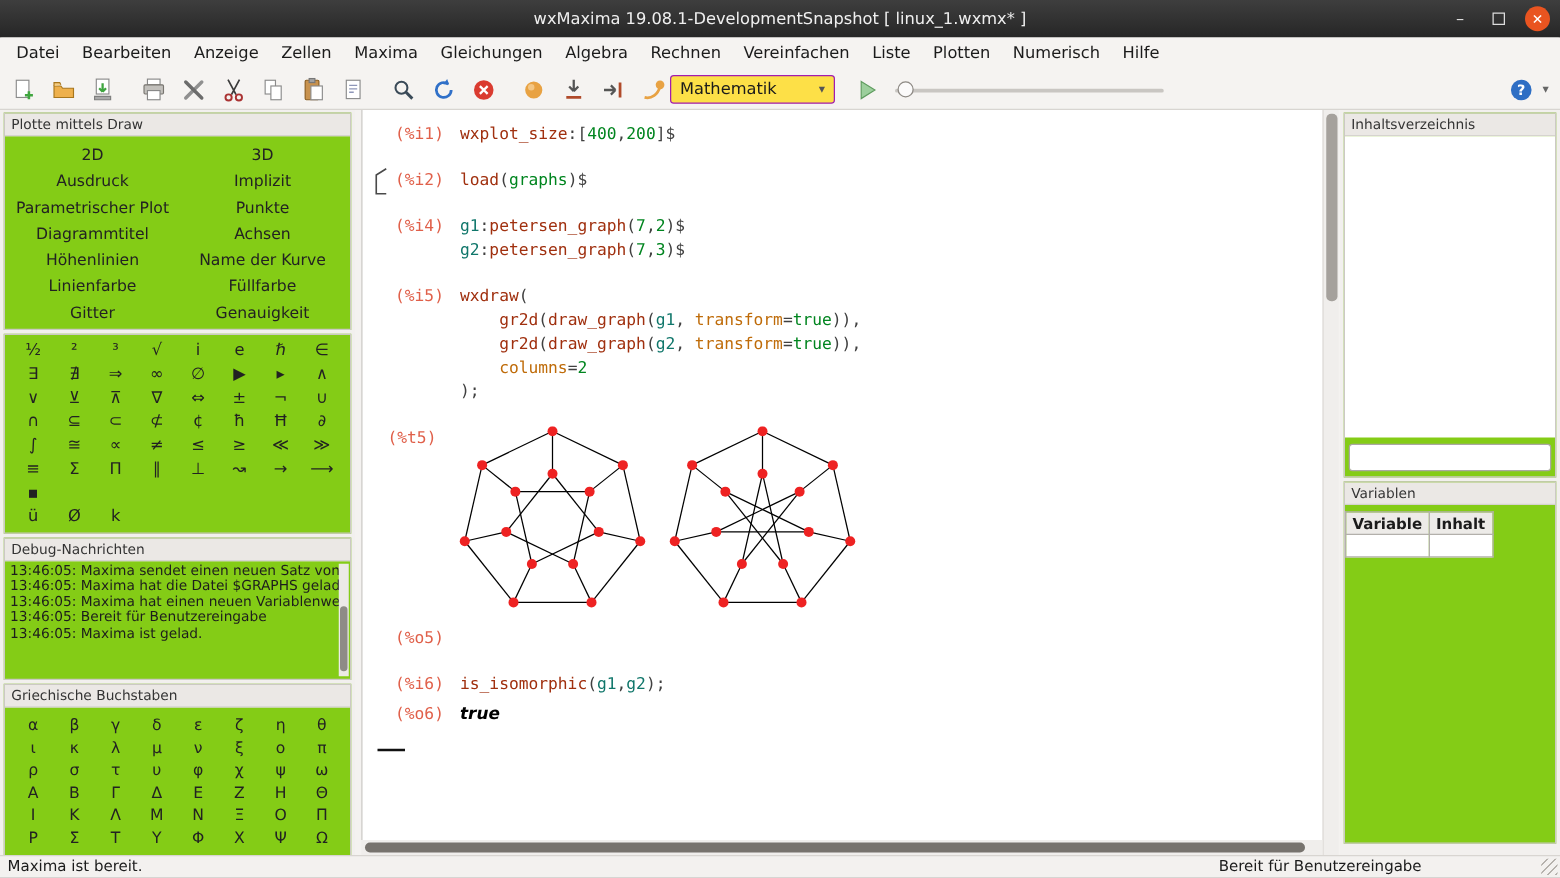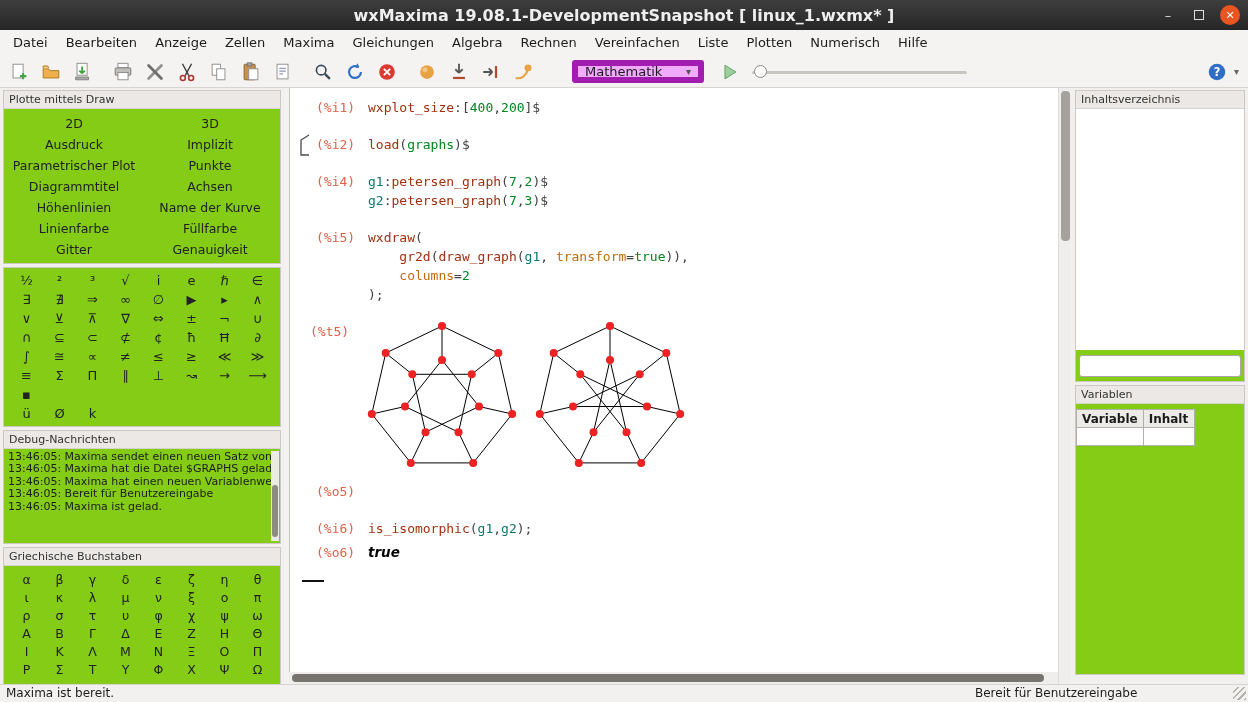--- a/index.html
+++ b/index.html
@@ -4,36 +4,36 @@
 <style>
   html,body{margin:0;padding:0;}
   body{
     width:1248px;height:702px;position:relative;overflow:hidden;
     font-family:"DejaVu Sans","Liberation Sans",sans-serif;font-size:13px;color:#1b1b1b;
     background:#f4f2f0;box-shadow:inset 0 0 0 1px #a29e99;
   }
   
   .titlebar{position:absolute;left:0;top:0;width:100%;height:30px;
     background:linear-gradient(#3e3e3e,#262626);display:flex;align-items:center;justify-content:center;}
-  .title{color:#efefef;font-weight:bold;font-size:16px;}
+  .title{color:#efefef;font-weight:normal;font-size:13px;}
   .winbtns{position:absolute;right:8px;top:0;height:30px;display:flex;align-items:center;gap:11px;}
   .wbtn{width:20px;height:20px;display:flex;align-items:center;justify-content:center;color:#ddd;font-size:13px;cursor:default;}
   .wbtn.close{background:var(--c-close,#e95420);border-radius:50%;color:#fff;font-size:11px;font-weight:bold;}
   .maxsq{width:8px;height:8px;border:1px solid #ddd;display:inline-block;}
   
   .menubar{position:absolute;top:30px;left:0;width:100%;height:26px;background:#f5f3f1;
     display:flex;align-items:center;padding-left:4px;box-sizing:border-box;}
   .menu-item{padding:0 9px;line-height:26px;white-space:nowrap;}
   
   .toolbar{position:absolute;top:56px;left:0;width:100%;height:32px;background:#f5f3f1;
     border-bottom:1px solid #d8d5d1;display:flex;align-items:center;padding:0 6px;box-sizing:border-box;}
   .tb-icons{display:flex;align-items:center;gap:6px;}
   .tbtn{width:26px;height:26px;display:flex;align-items:center;justify-content:center;}
   .tbtn svg{width:22px;height:22px;}
-  .celltype{margin-left:36px;width:132px;height:23px;background:#f0abfc;border:6px solid #a21caf;border-radius:3px;
+  .celltype{margin-left:0;width:132px;height:23px;background:#fde047;border:1px solid #a21caf;border-radius:3px;
     display:flex;align-items:center;justify-content:space-between;padding:0 7px;box-sizing:border-box;}
   .chev{color:#555;font-size:10px;}
   .playbtn{margin-left:14px;width:24px;height:24px;display:flex;align-items:center;justify-content:center;}
   .playbtn svg{width:22px;height:22px;}
   .slider{margin-left:10px;width:215px;height:24px;position:relative;}
   .slider-track{position:absolute;top:11px;left:0;width:100%;height:3px;background:#c9c6c2;border-radius:2px;}
   .slider-handle{position:absolute;top:5px;left:2px;width:13px;height:13px;background:#fbfafa;border:1px solid #8d8984;border-radius:50%;box-sizing:border-box;}
   .helpbtn{margin-left:auto;width:24px;height:24px;display:flex;align-items:center;justify-content:center;}
   .helpbtn svg{width:22px;height:22px;}
   .tb-overflow{margin:0 3px 0 5px;color:#666;font-size:10px;}
@@ -449,20 +449,21 @@
         <div class="code">
           <div class="line"><span class="tok var">g1</span><span class="tok p">:</span><span class="tok fn">petersen_graph</span><span class="tok p">(</span><span class="tok num">7</span><span class="tok p">,</span><span class="tok num">2</span><span class="tok p">)$</span></div>
           <div class="line"><span class="tok var">g2</span><span class="tok p">:</span><span class="tok fn">petersen_graph</span><span class="tok p">(</span><span class="tok num">7</span><span class="tok p">,</span><span class="tok num">3</span><span class="tok p">)$</span></div>
         </div>
       </div>
       <div class="cell code">
         <span class="cell-label">(%i5)</span>
         <div class="code">
           <div class="line"><span class="tok fn">wxdraw</span><span class="tok p">(</span></div>
           <div class="line"><span class="tok p">    </span><span class="tok fn">gr2d</span><span class="tok p">(</span><span class="tok fn">draw_graph</span><span class="tok p">(</span><span class="tok var">g1</span><span class="tok p">, </span><span class="tok kw">transform</span><span class="tok p">=</span><span class="tok num">true</span><span class="tok p">)),</span></div>
+          <div class="line"><span class="tok p">    </span><span class="tok fn">gr2d</span><span class="tok p">(</span><span class="tok fn">draw_graph</span><span class="tok p">(</span><span class="tok var">g2</span><span class="tok p">, </span><span class="tok kw">transform</span><span class="tok p">=</span><span class="tok num">true</span><span class="tok p">)),</span></div>
           <div class="line"><span class="tok p">    </span><span class="tok kw">columns</span><span class="tok p">=</span><span class="tok num">2</span></div>
           <div class="line"><span class="tok p">);</span></div>
         </div>
       </div>
       <div class="cell image">
         <span class="cell-label">(%t5)</span>
         <div class="figure">
           <svg width="160" height="152">
             <line x1="80.0" y1="4.0" x2="136.3" y2="31.1" stroke="#000000" stroke-width="1"></line>
             <line x1="80.0" y1="4.0" x2="80.0" y2="38.0" stroke="#000000" stroke-width="1"></line>

